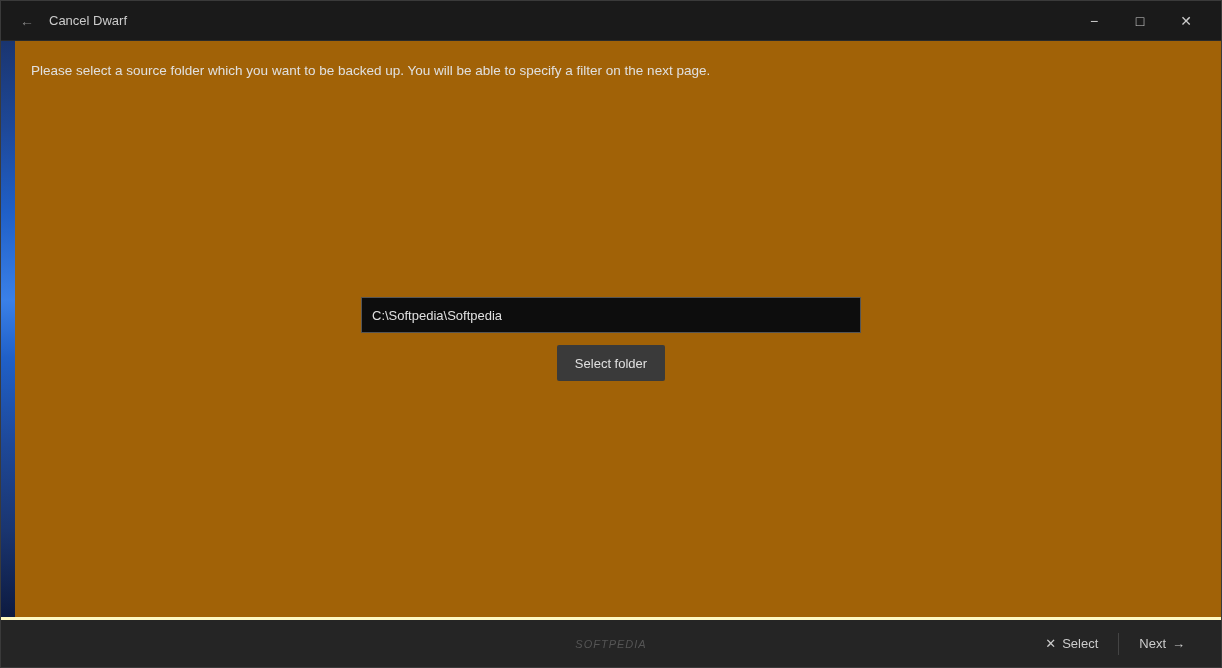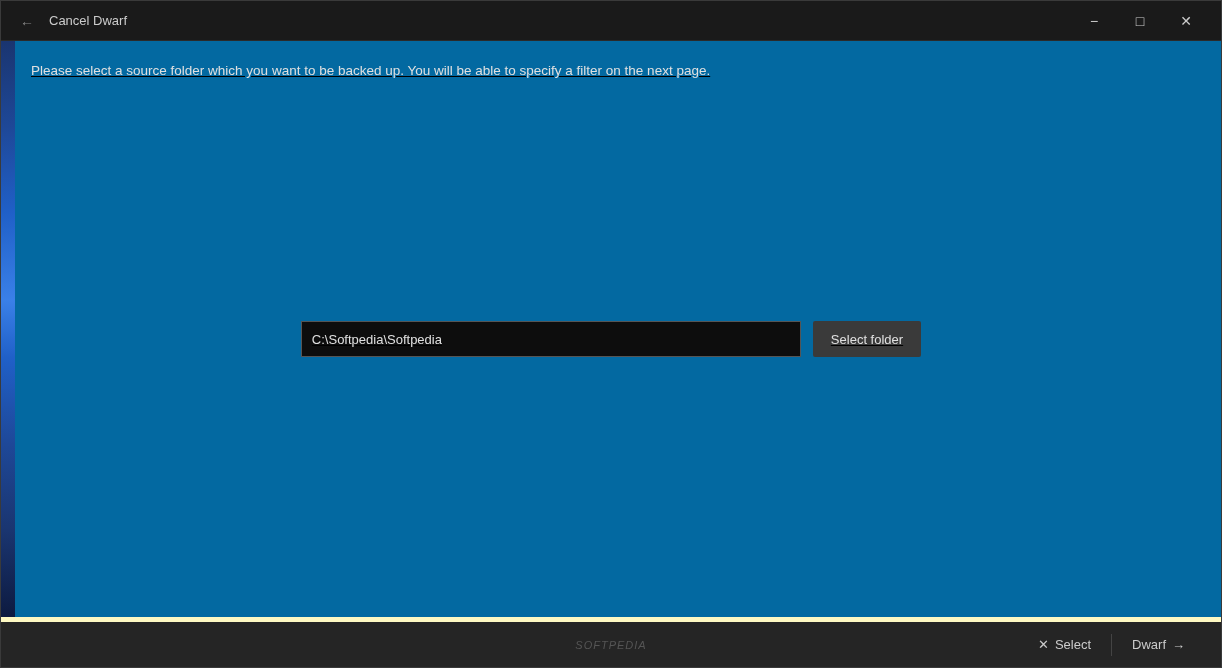--- a/index.html
+++ b/index.html
@@ -91,22 +91,21 @@
     }
 
     
     .content-area {
       flex: 1;
       position: relative;
       z-index: 1;
       display: flex;
       flex-direction: column;
       padding: 20px 30px 20px 30px;
-      background: #0369a1;
-      text-decoration: underline;
+      background: #a16207;
     }
 
     .instruction-text {
       color: #e0e0e0;
       font-size: 13.5px;
       line-height: 1.5;
       margin-bottom: 0;
     }
 
     
@@ -114,20 +113,21 @@
       flex: 1;
       display: flex;
       align-items: center;
       justify-content: center;
     }
 
     .folder-row {
       display: flex;
       align-items: center;
       gap: 12px;
+      flex-direction: column;
     }
 
     .folder-input {
       width: 500px;
       height: 36px;
       background: #0d0d0d;
       border: 1px solid #555;
       color: #e0e0e0;
       font-size: 13px;
       padding: 0 10px;
@@ -144,21 +144,21 @@
       font-size: 13px;
       cursor: pointer;
       font-family: 'Segoe UI', Tahoma, Geneva, Verdana, sans-serif;
       border-radius: 2px;
     }
 
     
     .bottom-bar {
       height: 50px;
       background: #252525;
-      border-top: 5px solid #fef9c3;
+      border-top: 3px solid #fef9c3;
       display: flex;
       align-items: center;
       justify-content: flex-end;
       padding: 2px 20px;
       gap: 0;
       position: relative;
       z-index: 1;
       flex-shrink: 0;
     }
 
@@ -258,17 +258,17 @@
   </div>
 
   <div class="bottom-bar">
     <span class="softpedia-watermark">SOFTPEDIA</span>
     <button class="bottom-btn">
       <span class="btn-icon">✕</span>
       <span>Select</span>
     </button>
     <div class="bottom-divider"></div>
     <button class="bottom-btn">
-      <span>Dwarf</span>
+      <span>Next</span>
       <span class="btn-icon">→</span>
     </button>
   </div>
 </div>
 
 </body></html>

